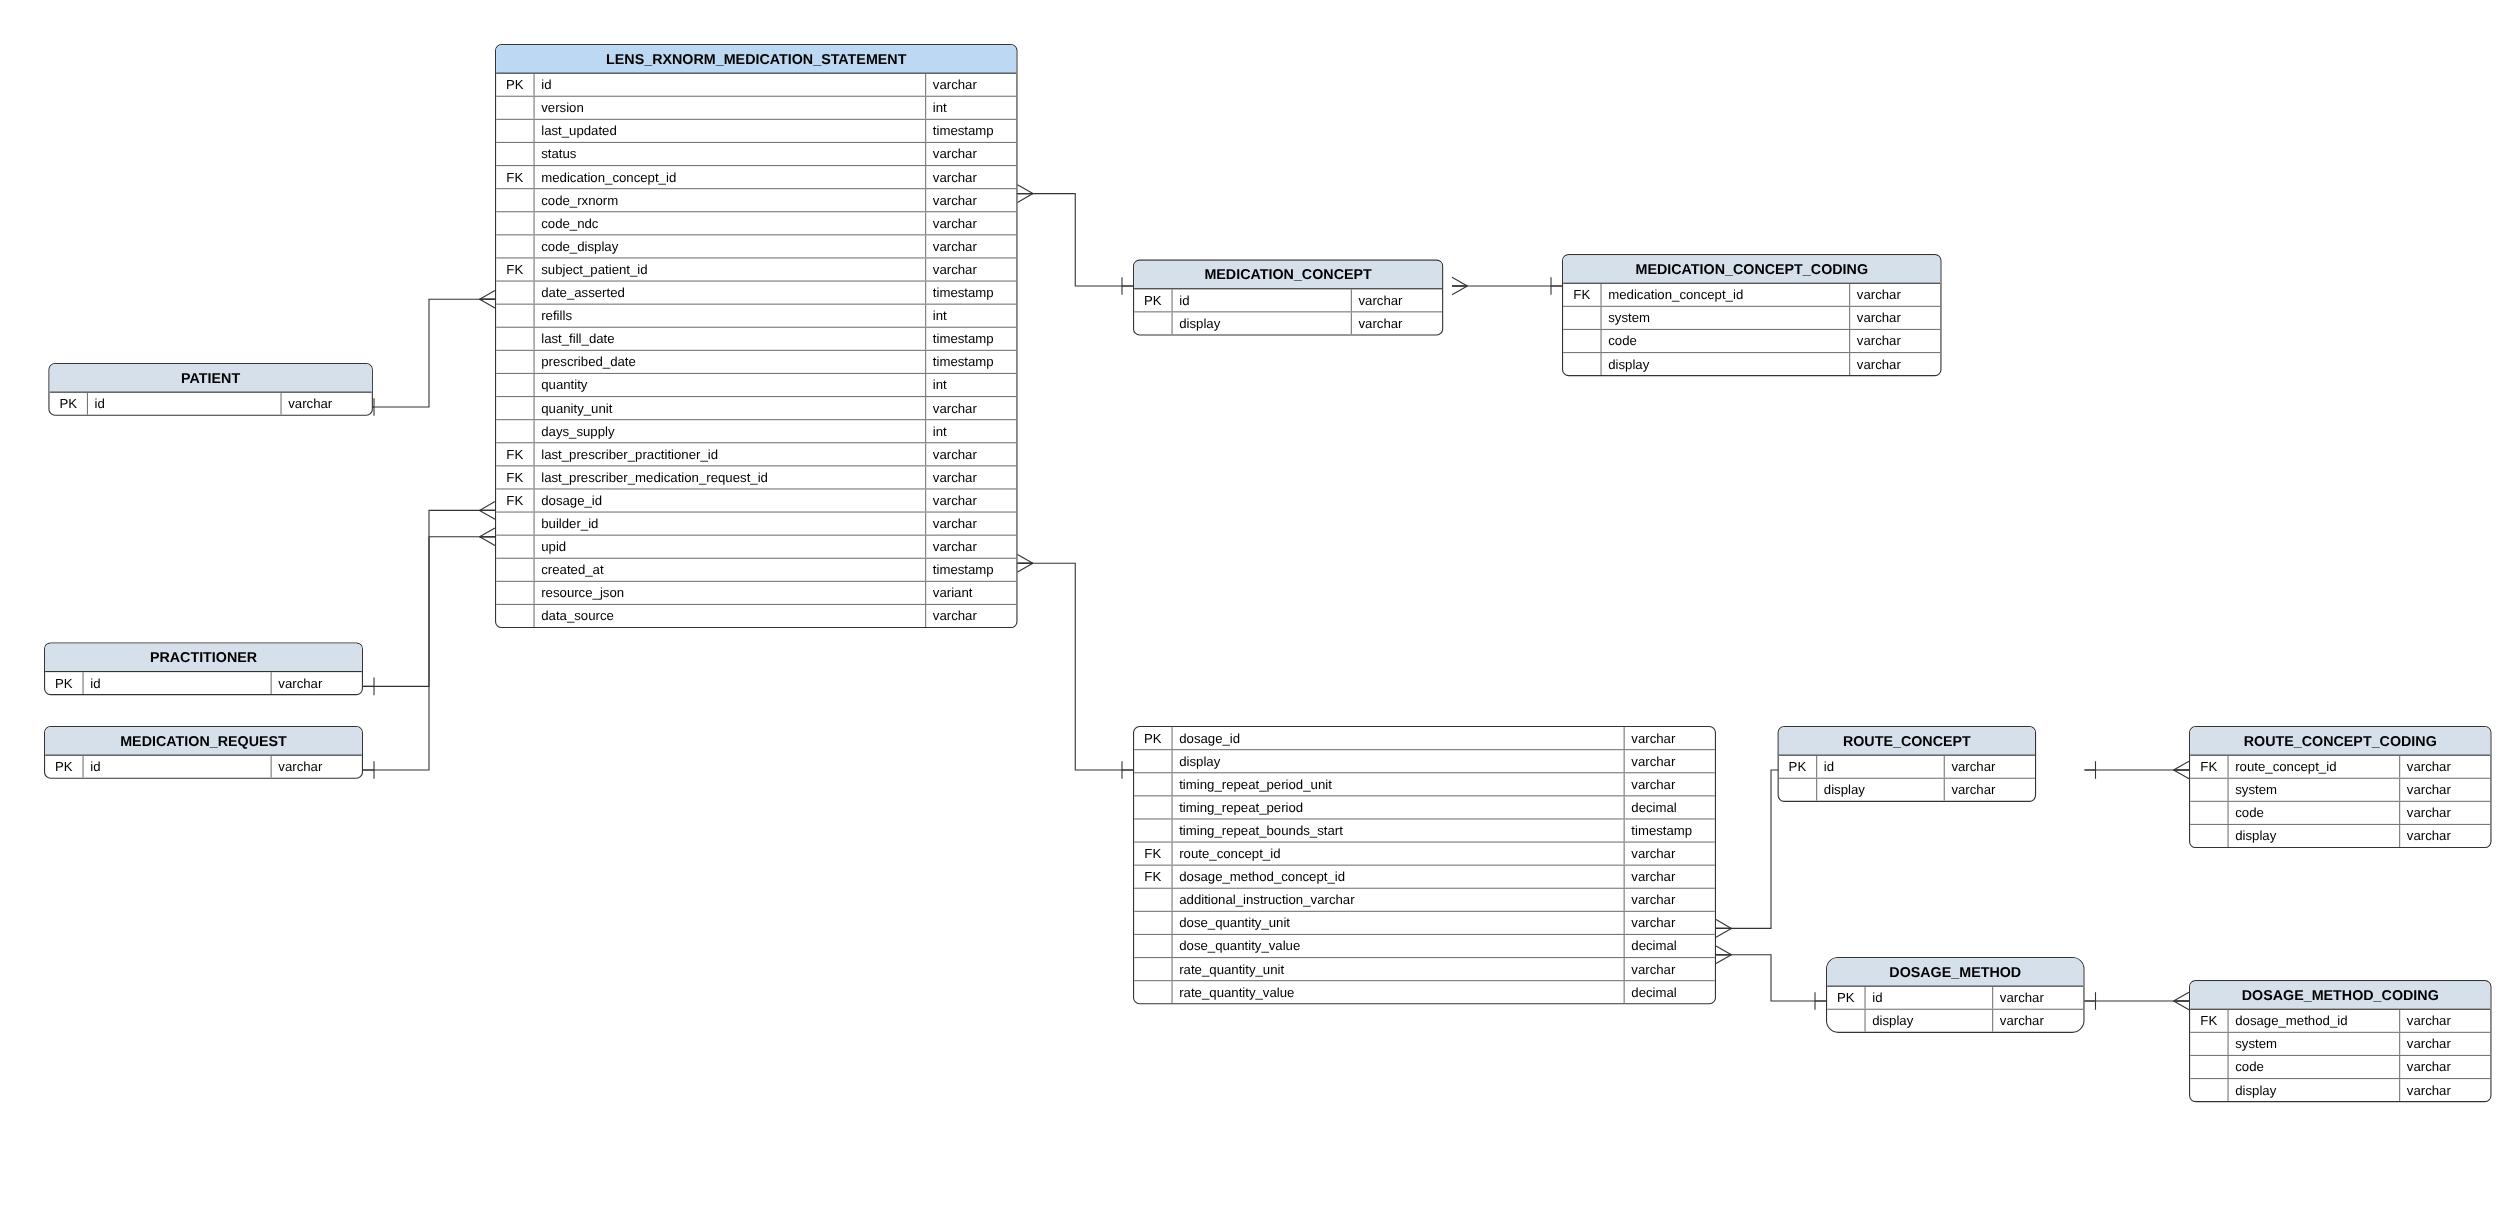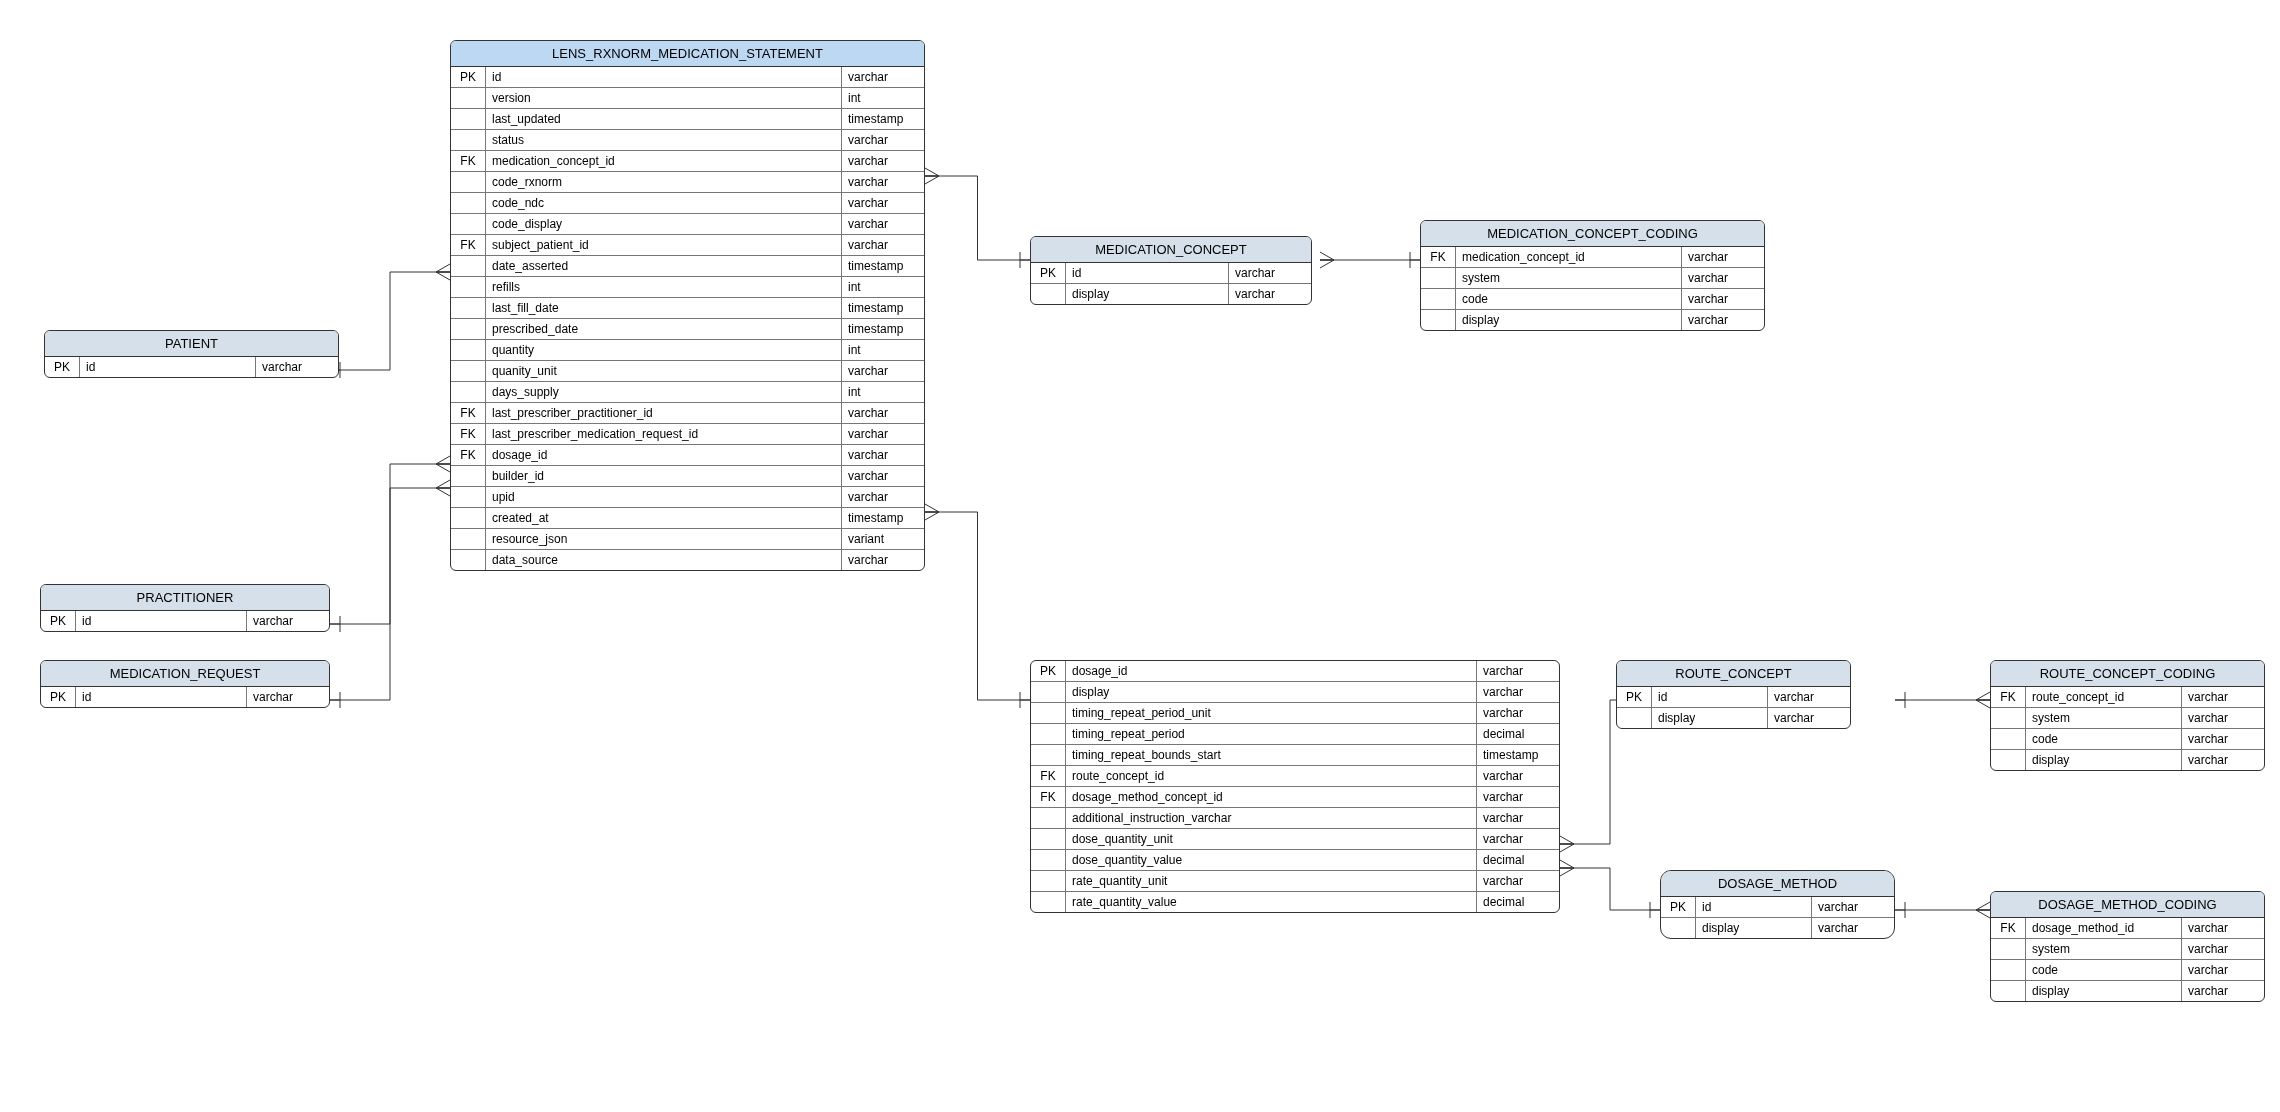--- a/index.html
+++ b/index.html
@@ -1,18 +1,18 @@
 <!DOCTYPE html>
 <html><head>
 <meta charset="utf-8">
 <style>
 body { margin:0; font-family: Helvetica, Arial, sans-serif; font-size:12px; color:#000; background:#fff; }
 .canvas { position:relative; width:2280px; height:1112px; }
 .entity { position:absolute; border:1px solid #333; border-radius:6px; background:#fff; overflow:hidden; box-sizing:border-box; }
-.entity-title { background:#d5e0eb; border-bottom:1px solid #333; text-align:center; font-weight:normal; padding:5px 4px; font-size:13px; }
+.entity-title { background:#d5e0eb; border-bottom:1px solid #333; text-align:center; font-weight:bold; padding:5px 4px; font-size:13px; }
 .entity.highlight .entity-title { background:#bdd8f2; }
 .row { display:flex; border-bottom:1px solid #777; }
 .row:last-child { border-bottom:none; }
 .row .k { width:30px; min-width:30px; text-align:center; border-right:1px solid #777; padding:3px 2px; }
 .row .n { flex:1; padding:3px 6px; border-right:1px solid #777; white-space:nowrap; overflow:hidden; text-overflow:ellipsis; }
 .row .t { width:70px; min-width:70px; padding:3px 6px; white-space:nowrap; }
 svg.rels { position:absolute; left:0; top:0; width:2280px; height:1112px; pointer-events:none; }
 svg.rels line, svg.rels path { stroke:#333; stroke-width:1; fill:none; }
 </style>
 </head>
@@ -244,21 +244,21 @@
         <div class="k">PK</div>
         <div class="n">id</div>
         <div class="t">varchar</div>
       </div>
       <div class="row">
         <div class="k"></div>
         <div class="n">display</div>
         <div class="t">varchar</div>
       </div>
     </div>
-    <div class="entity" style="left: 1420px; top: 220px; width: 345px;">
+    <div class="entity" style="left: 1420px; top: 231px; width: 345px;">
       <div class="entity-title">MEDICATION_CONCEPT_CODING</div>
       <div class="row">
         <div class="k">FK</div>
         <div class="n">medication_concept_id</div>
         <div class="t">varchar</div>
       </div>
       <div class="row">
         <div class="k"></div>
         <div class="n">system</div>
         <div class="t">varchar</div>

